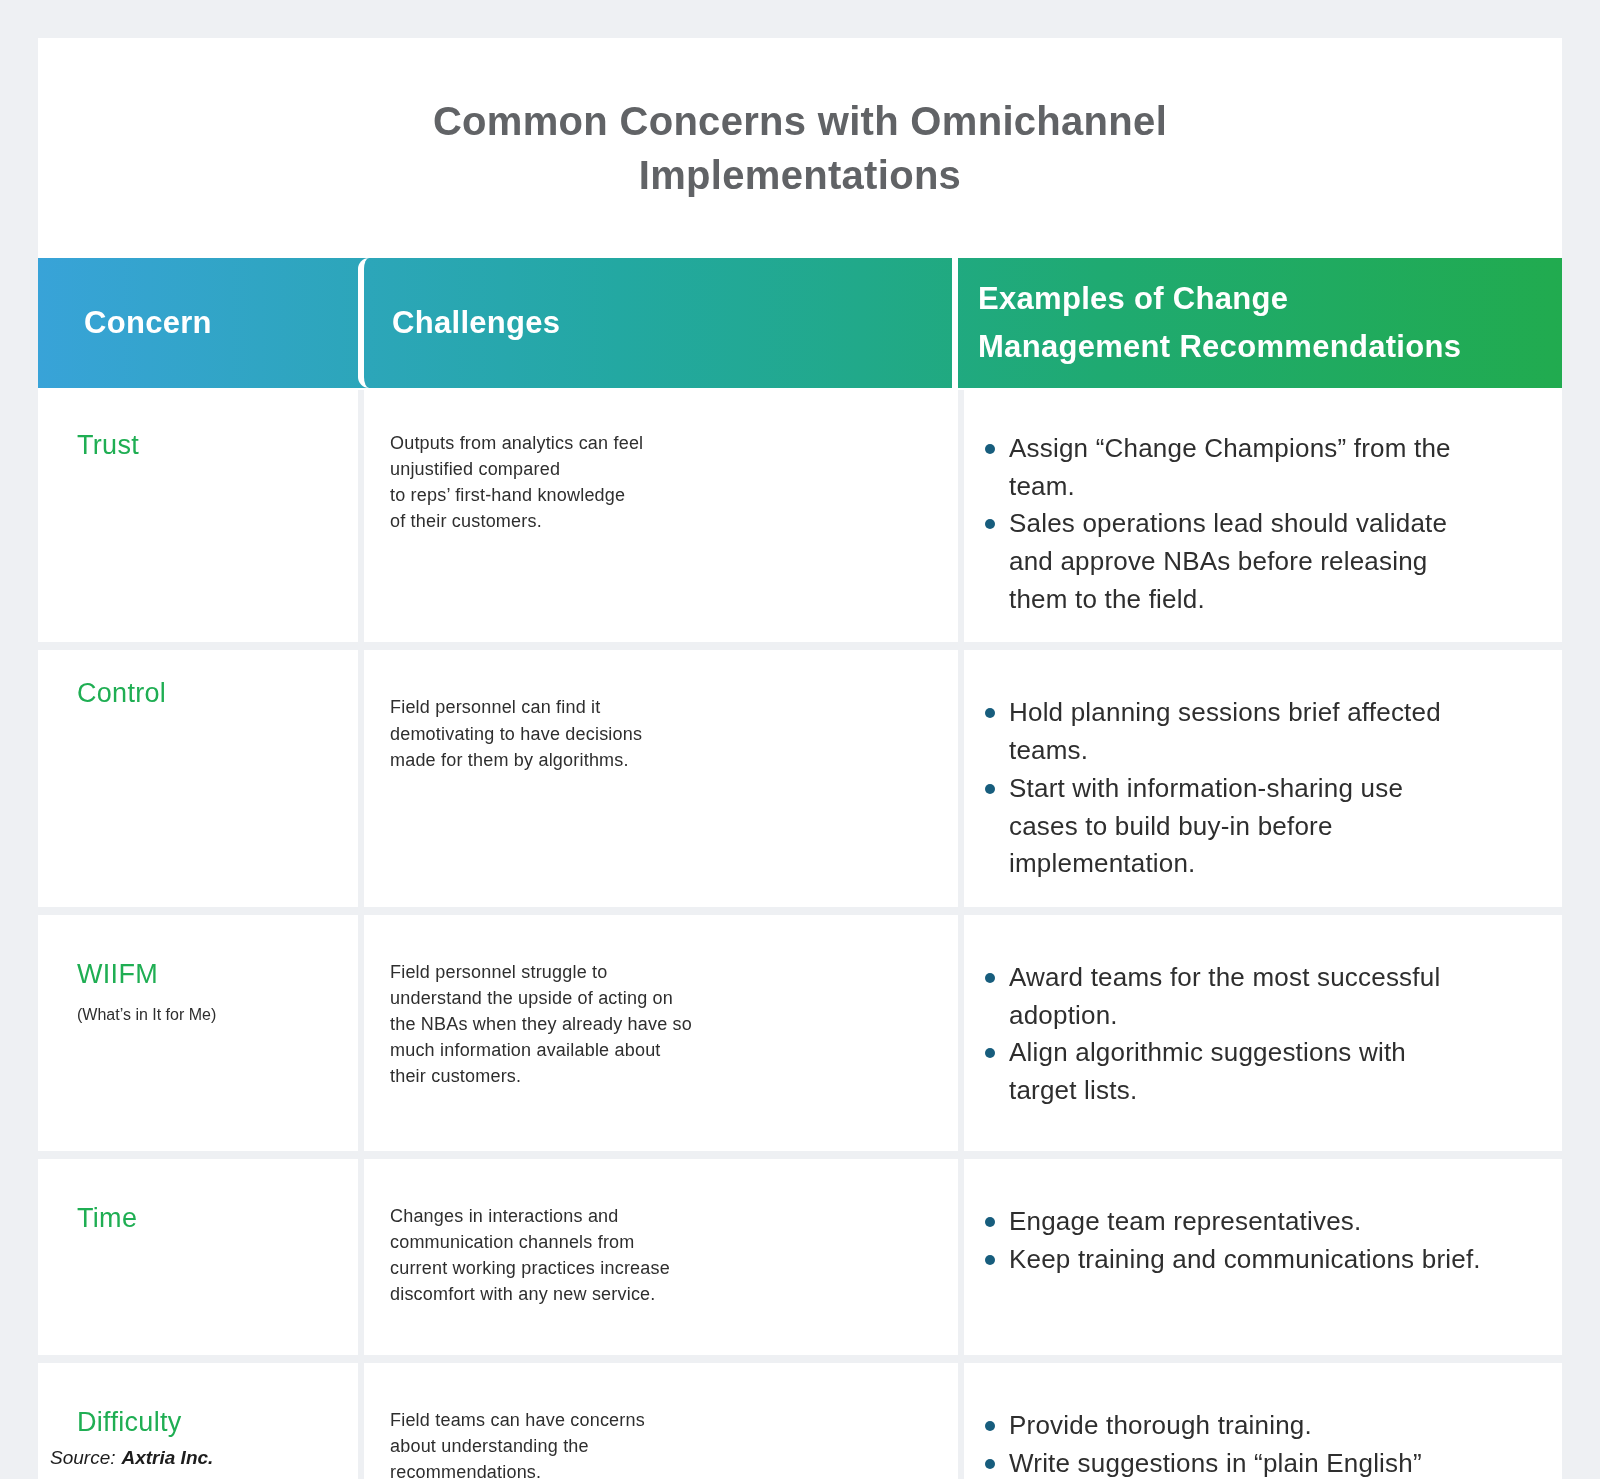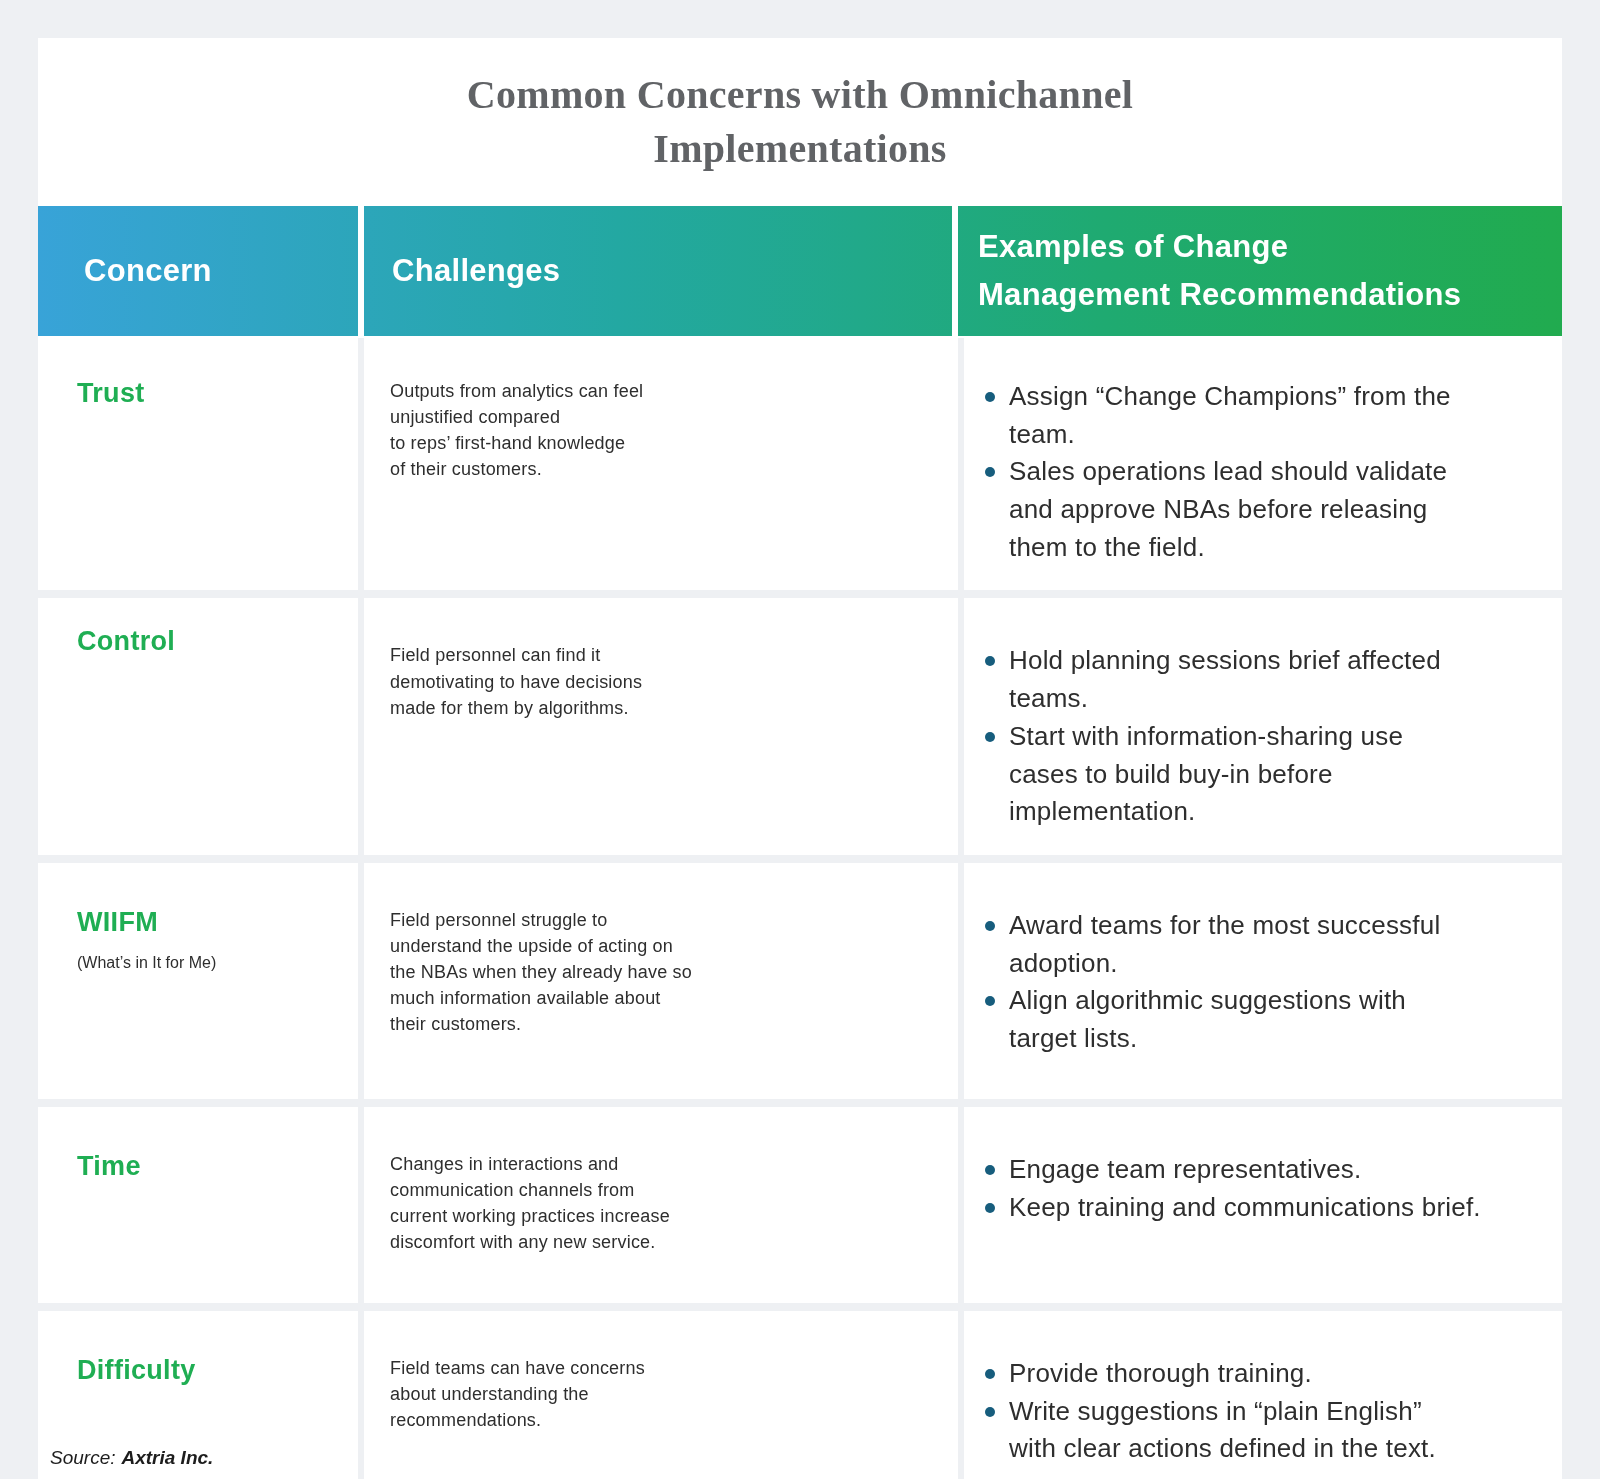--- a/index.html
+++ b/index.html
@@ -20,25 +20,24 @@
     font-family:"Liberation Sans", sans-serif;
     position:relative;
   }
   .card{
     position:absolute;
     left:38px; top:38px;
     width:1524px;
     background:#ffffff;
   }
   .title-block{
-    height:168px;
+    height:220px;
     display:flex;
     align-items:center;
     justify-content:center;
-    font-family:Liberation Serif, serif;
   }
   .page-title{
     font-size:40px;
     font-weight:bold;
     color:var(--title-gray);
     text-align:center;
     line-height:1.35;
     white-space:pre-line;
     letter-spacing:0.3px;
   }
@@ -57,41 +56,41 @@
     align-items:center;
     color:#ffffff;
     font-size:31px;
     font-weight:bold;
     line-height:1.55;
     white-space:pre-line;
     letter-spacing:0.3px;
   }
   .thead .hcell+.hcell{border-left:6px solid #ffffff;}
   .hcell.c1{padding-left:46px;}
-  .hcell.c2{padding-left:28px;}
+  .hcell.c2{padding-left:28px;border-radius:11px;}
   .hcell.c3{padding-left:20px;padding-right:14px;}
   .tbody{
     margin-top:2px;
     display:grid;
     grid-template-columns:320px 594px 1fr;
     grid-template-rows:minmax(220px,auto) minmax(224px,auto) minmax(236px,auto) minmax(196px,auto) minmax(188px,auto);
     column-gap:6px;
     row-gap:8px;
     background:var(--page-bg);
   }
   .cell{
     background:#ffffff;
     padding:44px 20px 24px 26px;
   }
   .cell.concern-cell{padding-left:39px;}
   .cell.raised{padding-top:28px;}
   .cell.first-row{padding-top:40px;}
   .concern-label{
     font-size:27px;
-    font-weight:bold;
+    font-weight:normal;
     color:var(--concern-green);
     letter-spacing:0.3px;
   }
   .concern-subtitle{
     margin-top:16px;
     font-size:16px;
     color:var(--body-text);
     white-space:pre-line;
   }
   .challenge-text{

